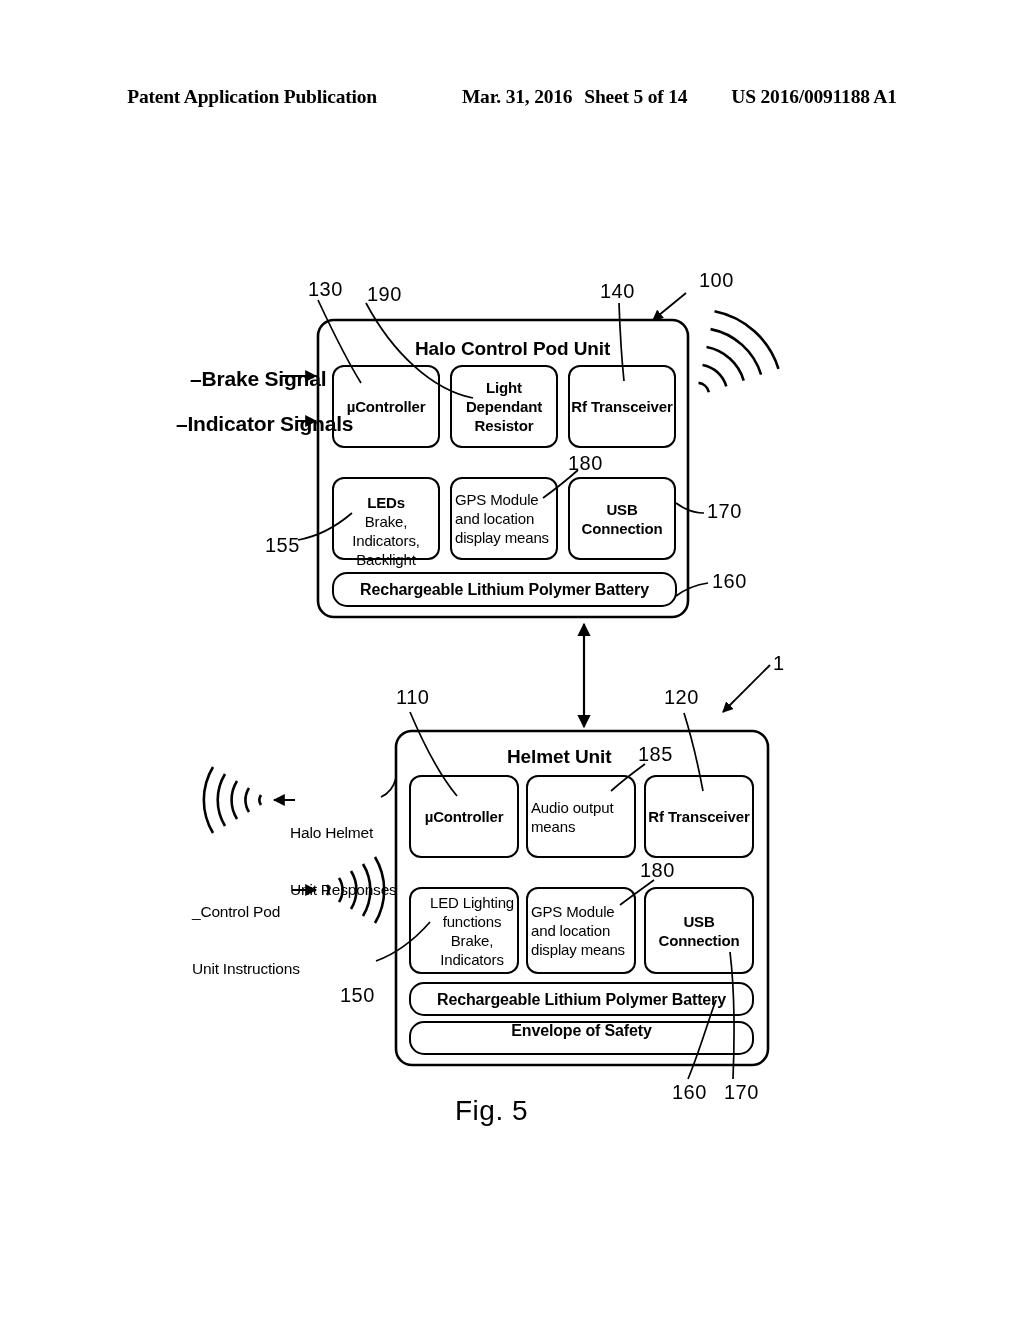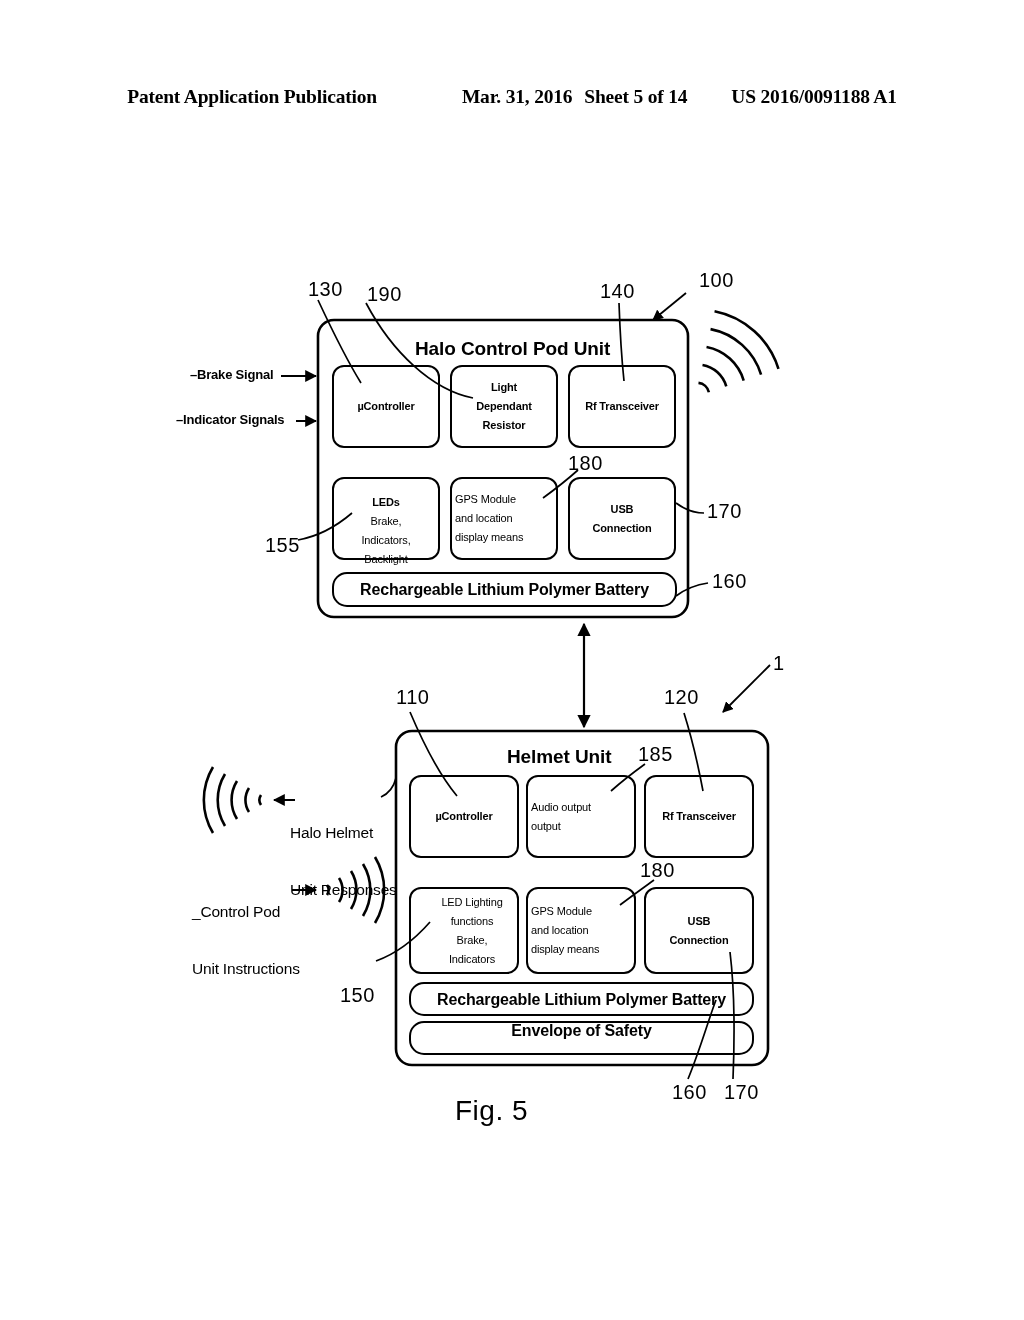--- a/index.html
+++ b/index.html
@@ -71,30 +71,30 @@
   }
 
   
   .blk-text {
     position: absolute;
     display: flex;
     flex-direction: column;
     justify-content: center;
     align-items: center;
     text-align: center;
-    font-size: 11px;
+    font-size: 15px;
     line-height: 19px;
     letter-spacing: -0.15px;
   }
   .blk-text.bold { font-weight: bold; }
   .blk-text.left-align { align-items: flex-start; text-align: left; }
 
   
   .sig {
-    font-size: 13px;
+    font-size: 21px;
     font-weight: bold;
     letter-spacing: -0.2px;
   }
   .sig-reg {
     font-size: 15.5px;
     font-weight: normal;
     letter-spacing: -0.2px;
     line-height: 19px;
   }
 
@@ -257,21 +257,21 @@
   <div class="lbl refnum" style="left:712px; top:570px;">160</div>
 
   <div class="lbl unit-title" style="left:507px; top:746px;">Helmet Unit</div>
 
   <div class="blk-text bold" style="left:410px; top:776px; width:108px; height:81px;">
     <span>µController</span>
   </div>
 
   <div class="blk-text left-align" style="left:531px; top:776px; width:104px; height:81px;">
     <span>Audio output</span>
-    <span>output</span>
+    <span>means</span>
   </div>
 
   <div class="blk-text bold" style="left:643px; top:776px; width:112px; height:81px;">
     <span>Rf Transceiver</span>
   </div>
 
   <div class="blk-text" style="left:410px; top:888px; width:124px; height:85px;">
     <span>LED Lighting</span>
     <span>functions</span>
     <span>Brake,</span>

